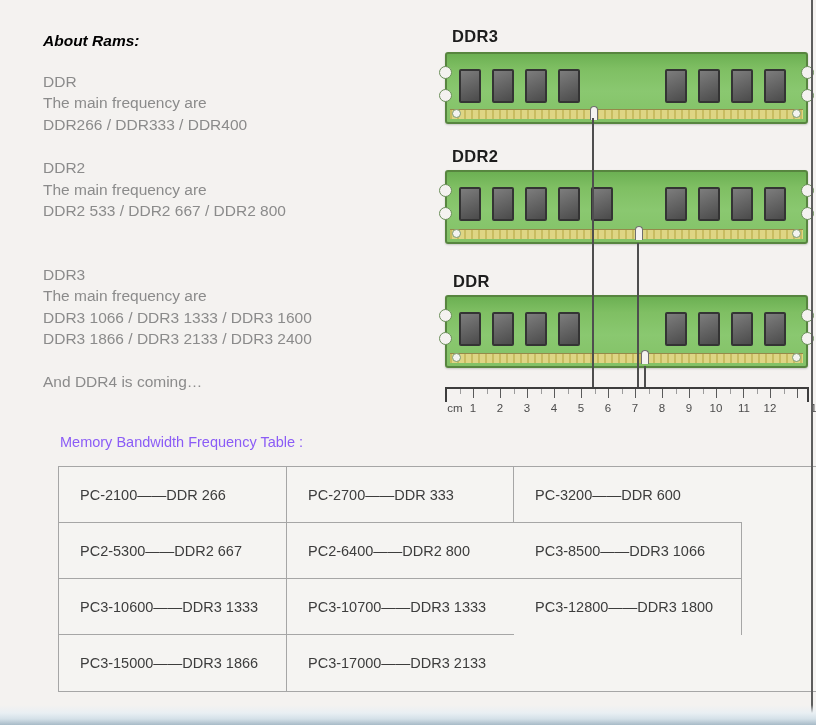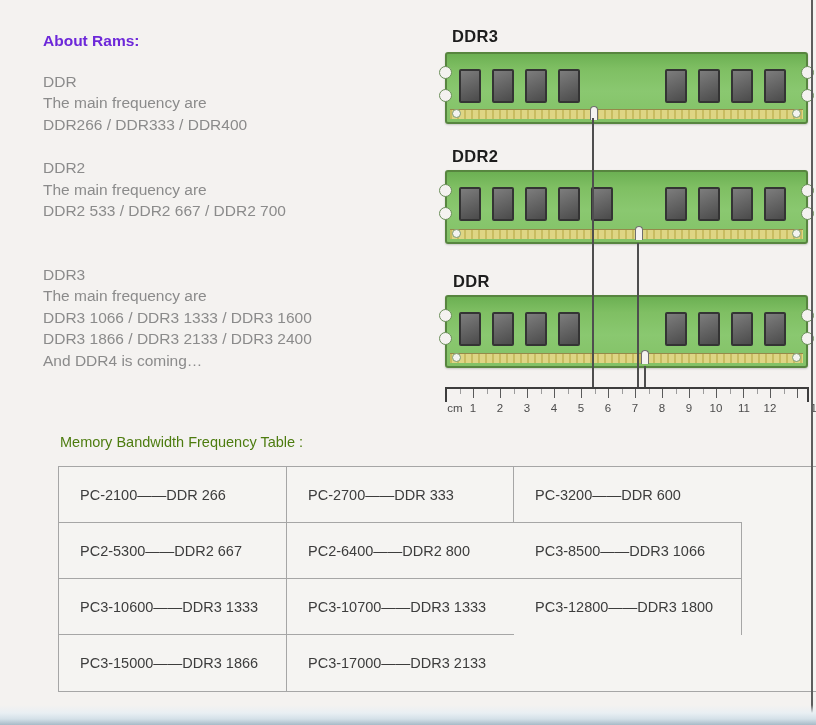--- a/index.html
+++ b/index.html
@@ -4,25 +4,25 @@
 <style>
   html,body{margin:0;padding:0;background:#fff;}
   .canvas{
     position:relative;width:816px;height:725px;overflow:hidden;
     background:#f4f2f0;
     font-family:"Liberation Sans", sans-serif;
   }
   
   .about{position:absolute;left:43px;top:30px;width:400px;color:#8b8b8b;
          font-size:15.5px;line-height:21.5px;}
-  .about-title{font-weight:bold;color:#6d28d9;}
+  .about-title{font-weight:bold;color:#000000;font-style:italic;}
   .sec1{margin-top:19px;}
   .sec2{margin-top:22px;}
   .sec3{margin-top:42px;}
-  .footnote{}
+  .footnote{margin-top:21px;}
   
   .mod-label{position:absolute;font-size:16.5px;font-weight:bold;color:#1d1d1d;letter-spacing:.3px;}
   .module{position:absolute;left:445px;width:363px;box-sizing:border-box;
     background:linear-gradient(180deg,#6cb053 0%,#7fbf63 22%,#8ac870 55%,#82c166 100%);
     border:2px solid #57853f;border-radius:3px;
     box-shadow:0 1px 2px rgba(0,0,0,.18);}
   .mod1{top:52px;height:72px;}
   .mod2{top:170px;height:74px;}
   .mod3{top:295px;height:73px;}
   .chips{position:absolute;top:15px;display:flex;gap:11px;}
@@ -51,21 +51,21 @@
   .vlineC{left:644px;top:366px;height:22px;}
   
   .ruler{position:absolute;left:445px;top:387px;width:364px;height:32px;}
   .ruler-line{position:absolute;top:0;left:0;right:0;height:2px;background:#3d3d3d;}
   .tick{position:absolute;top:2px;width:1px;background:#5a5a5a;}
   .tick.end{width:2px;height:13px;background:#3d3d3d;}
   .tick.int{height:9px;}
   .tick.half{height:5px;background:#9c9c9c;}
   .rlabel{position:absolute;top:15px;font-size:11.5px;color:#4c4c4c;transform:translateX(-50%);}
   
-  .table-title{position:absolute;left:60px;top:434px;font-size:14.5px;color:#4d7c0f;}
+  .table-title{position:absolute;left:60px;top:434px;font-size:14.5px;color:#8b5cf6;}
   .ftable{position:absolute;left:58px;top:466px;width:804px;box-sizing:border-box;
     display:grid;grid-template-columns:228px 227px 228px;grid-auto-rows:56px;
     border:1px solid #a6a6a6;background:#f5f4f2;}
   .fcell{display:flex;align-items:center;padding-left:21px;box-sizing:border-box;
     font-size:14.5px;color:#3d3d3d;white-space:nowrap;
     border-right:1px solid #a6a6a6;border-bottom:1px solid #a6a6a6;}
   .fcell.last-col{border-right:none;}
   .fcell.last-row{border-bottom:none;}
   
   .right-edge{position:absolute;right:3px;top:0;width:2px;height:100%;background:#5d5d5d;}
@@ -80,21 +80,21 @@
   <div class="about">
     <div class="about-title">About Rams:</div>
     <div class="sec1">
       <div>DDR</div>
       <div>The main frequency are</div>
       <div>DDR266 / DDR333 / DDR400</div>
     </div>
     <div class="sec2">
       <div>DDR2</div>
       <div>The main frequency are</div>
-      <div>DDR2 533 / DDR2 667 / DDR2 700</div>
+      <div>DDR2 533 / DDR2 667 / DDR2 800</div>
     </div>
     <div class="sec3">
       <div>DDR3</div>
       <div>The main frequency are</div>
       <div>DDR3 1066 / DDR3 1333 / DDR3 1600</div>
       <div>DDR3 1866 / DDR3 2133 / DDR3 2400</div>
     </div>
     <div class="footnote">And DDR4 is coming…</div>
   </div>
 

